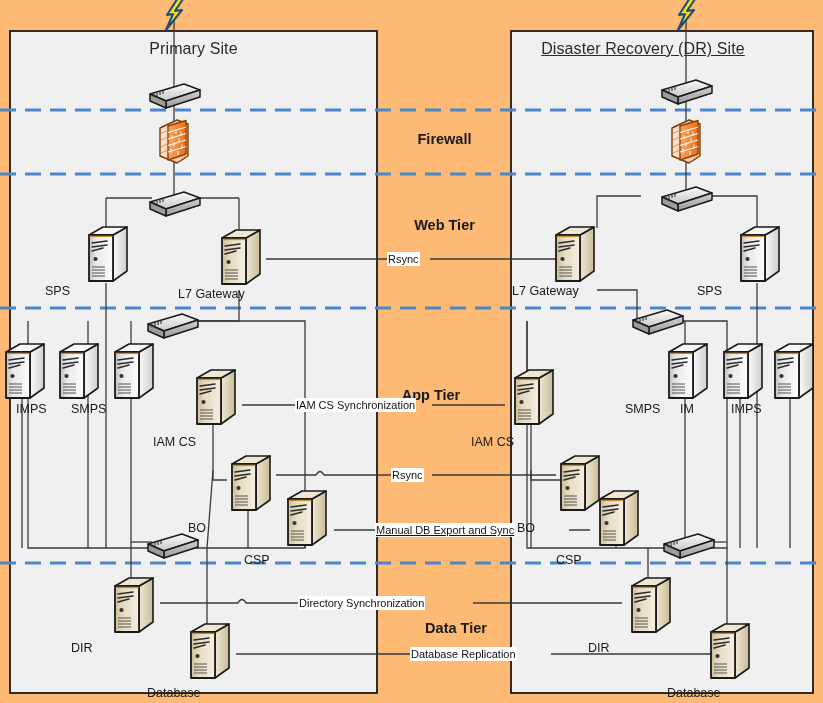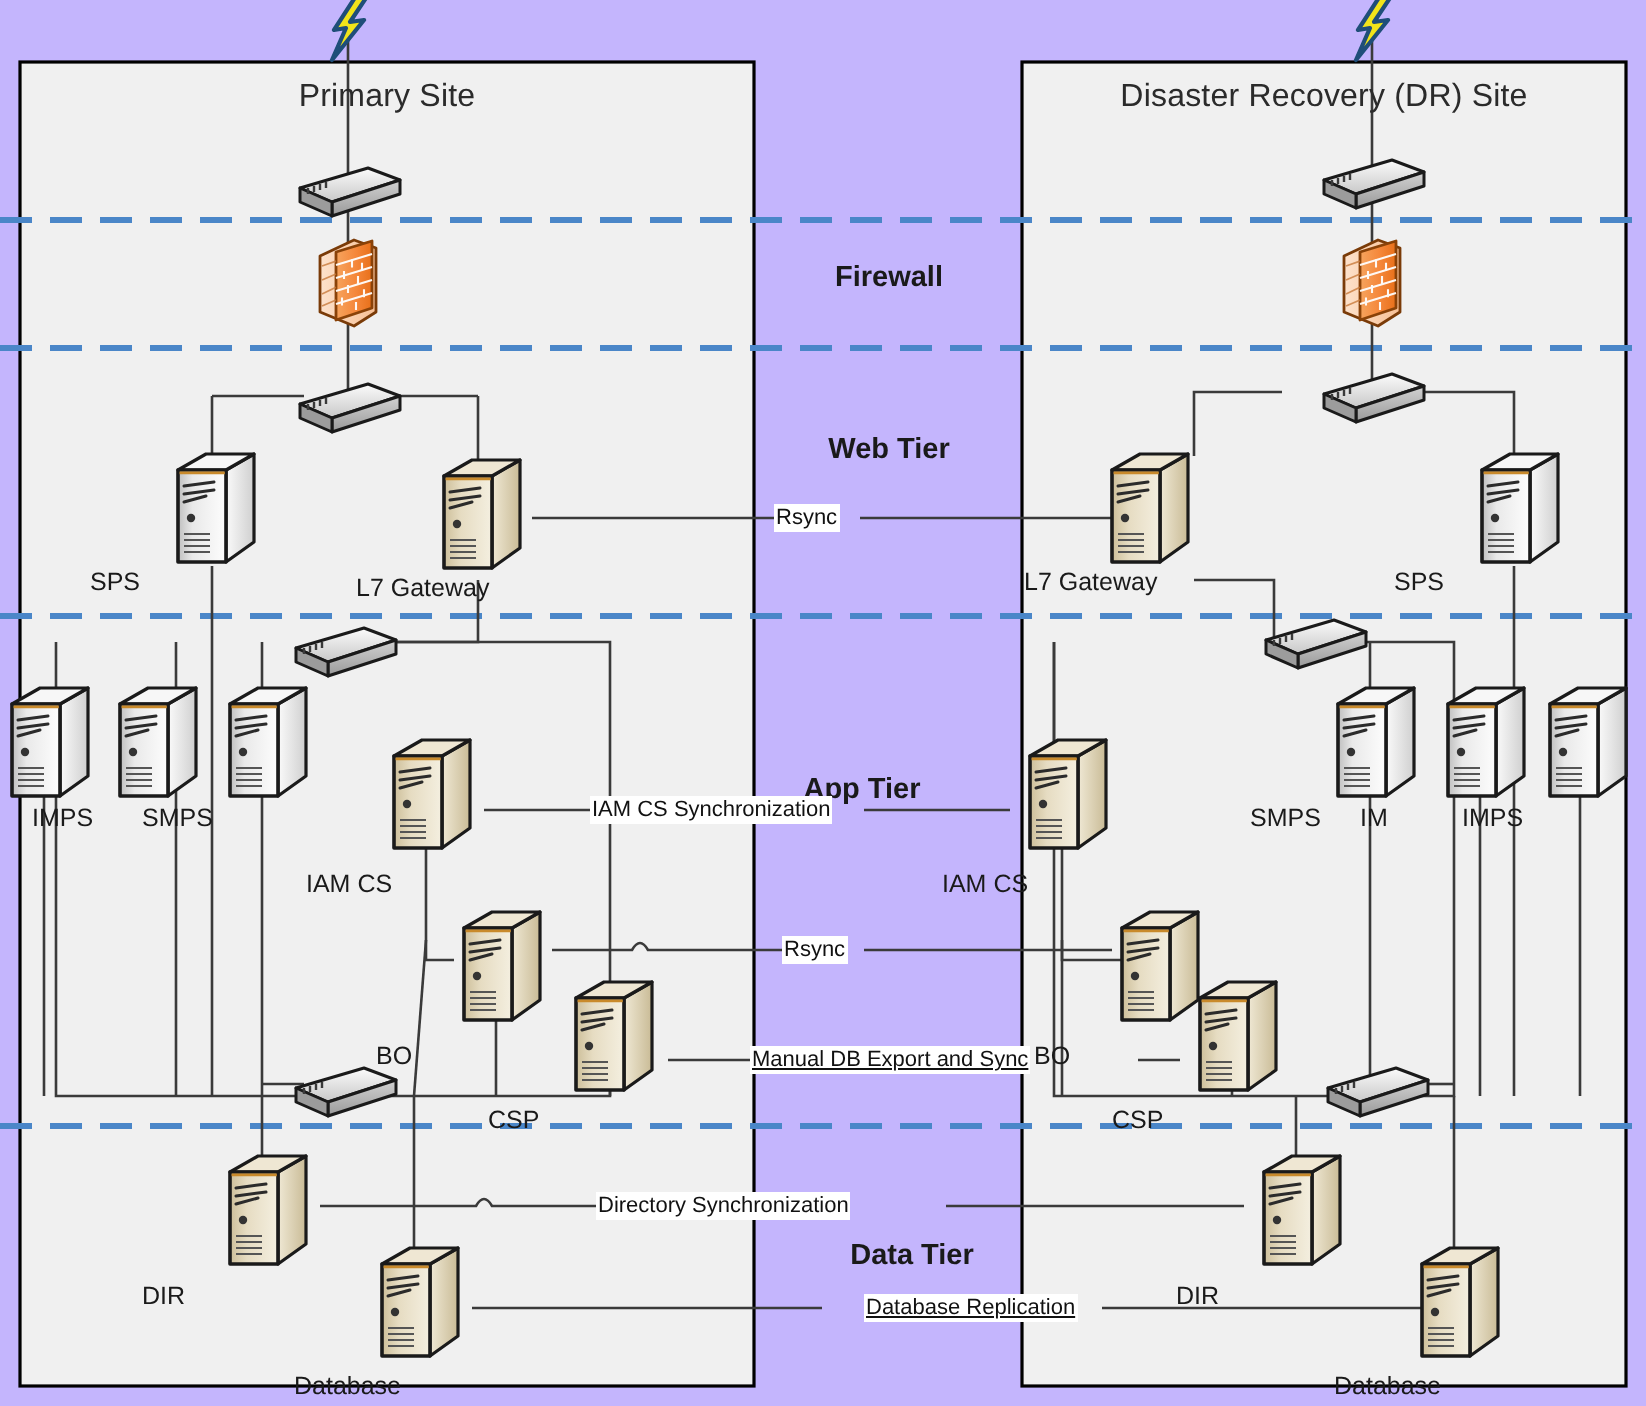--- a/index.html
+++ b/index.html
@@ -1,18 +1,18 @@
 <!DOCTYPE html>
 <html><head>
 <meta charset="utf-8">
 <title>DR Architecture Diagram</title>
 <style>
   html,body{margin:0;padding:0;background:#ffffff;}
   body{font-family:"Liberation Sans","DejaVu Sans",sans-serif;}
-  #stage{position:relative;width:823px;height:703px;background:#c4b5fd;overflow:hidden;}
+  #stage{position:relative;width:823px;height:703px;background:#fdba74;overflow:hidden;}
   #svgroot{position:absolute;left:0;top:0;width:823px;height:703px;}
 
   .site-title{
     position:absolute;font-size:16px;color:#2b2b2b;white-space:nowrap;
     text-align:center;letter-spacing:0.1px;
   }
   .tier-label{
     position:absolute;font-size:14.5px;font-weight:bold;color:#1a1a1a;
     white-space:nowrap;text-align:center;
   }
@@ -399,33 +399,33 @@
           <path d="M6 10 L30 10 L30 56 L6 56 Z" fill="url(#gTanFront)" stroke="#1a1a1a" stroke-width="1.8" stroke-linejoin="round"></path>
           <path d="M6.8 11.4 L29.4 11.4" stroke="#c98a2b" stroke-width="1.4"></path>
           <path d="M9 18 L24 16 M9 22 L24 20 M9 26 L20 23" stroke="#2b2b2b" stroke-width="1.5" stroke-linecap="round"></path>
           <circle cx="12.5" cy="34" r="2.1" fill="#333333"></circle>
           <path d="M9 42 L22 42 M9 45 L22 45 M9 48 L22 48 M9 51 L22 51" stroke="#555555" stroke-width="1.1"></path>
         </g>
       </g>
   </svg>
 
   <div class="site-title" style="left:10px;top:40px;width:367px;">Primary Site</div>
-  <div class="site-title" style="left:511px;top:40px;width:302px;">Disaster Recovery (DR) Site</div>
+  <div class="site-title" style="left:492px;top:40px;width:302px;text-decoration:underline;">Disaster Recovery (DR) Site</div>
 
   <div class="tier-label" style="left:379px;top:131px;width:131px;">Firewall</div>
   <div class="tier-label" style="left:379px;top:217px;width:131px;text-align:center;">Web Tier</div>
   <div class="tier-label" style="left:379px;top:387px;width:104px;">App Tier</div>
   <div class="tier-label" style="left:379px;top:620px;width:154px;">Data Tier</div>
 
   <div class="link-label" style="left:387px;top:252px;">Rsync</div>
   <div class="link-label" style="left:295px;top:398px;">IAM CS Synchronization</div>
   <div class="link-label" style="left:391px;top:468px;">Rsync</div>
   <div class="link-label" style="left:375px;top:523px;text-decoration:underline;">Manual DB Export and Sync</div>
   <div class="link-label" style="left:298px;top:596px;">Directory Synchronization</div>
-  <div class="link-label" style="left:432px;top:647px;text-decoration:underline;">Database Replication</div>
+  <div class="link-label" style="left:410px;top:647px;">Database Replication</div>
 
   <div id="label-layer">
       <div class="node-label" style="left: 45px; top: 284px; width: 120px;">SPS</div>
       <div class="node-label" style="left: 178px; top: 287px; width: 120px;">L7 Gateway</div>
       <div class="node-label" style="left: -38px; top: 402px; width: 120px;">IM</div>
       <div class="node-label" style="left: 16px; top: 402px; width: 120px;">IMPS</div>
       <div class="node-label" style="left: 71px; top: 402px; width: 120px;">SMPS</div>
       <div class="node-label" style="left: 153px; top: 435px; width: 120px;">IAM CS</div>
       <div class="node-label" style="left: 188px; top: 521px; width: 120px;">BO</div>
       <div class="node-label" style="left: 244px; top: 553px; width: 120px;">CSP</div>

